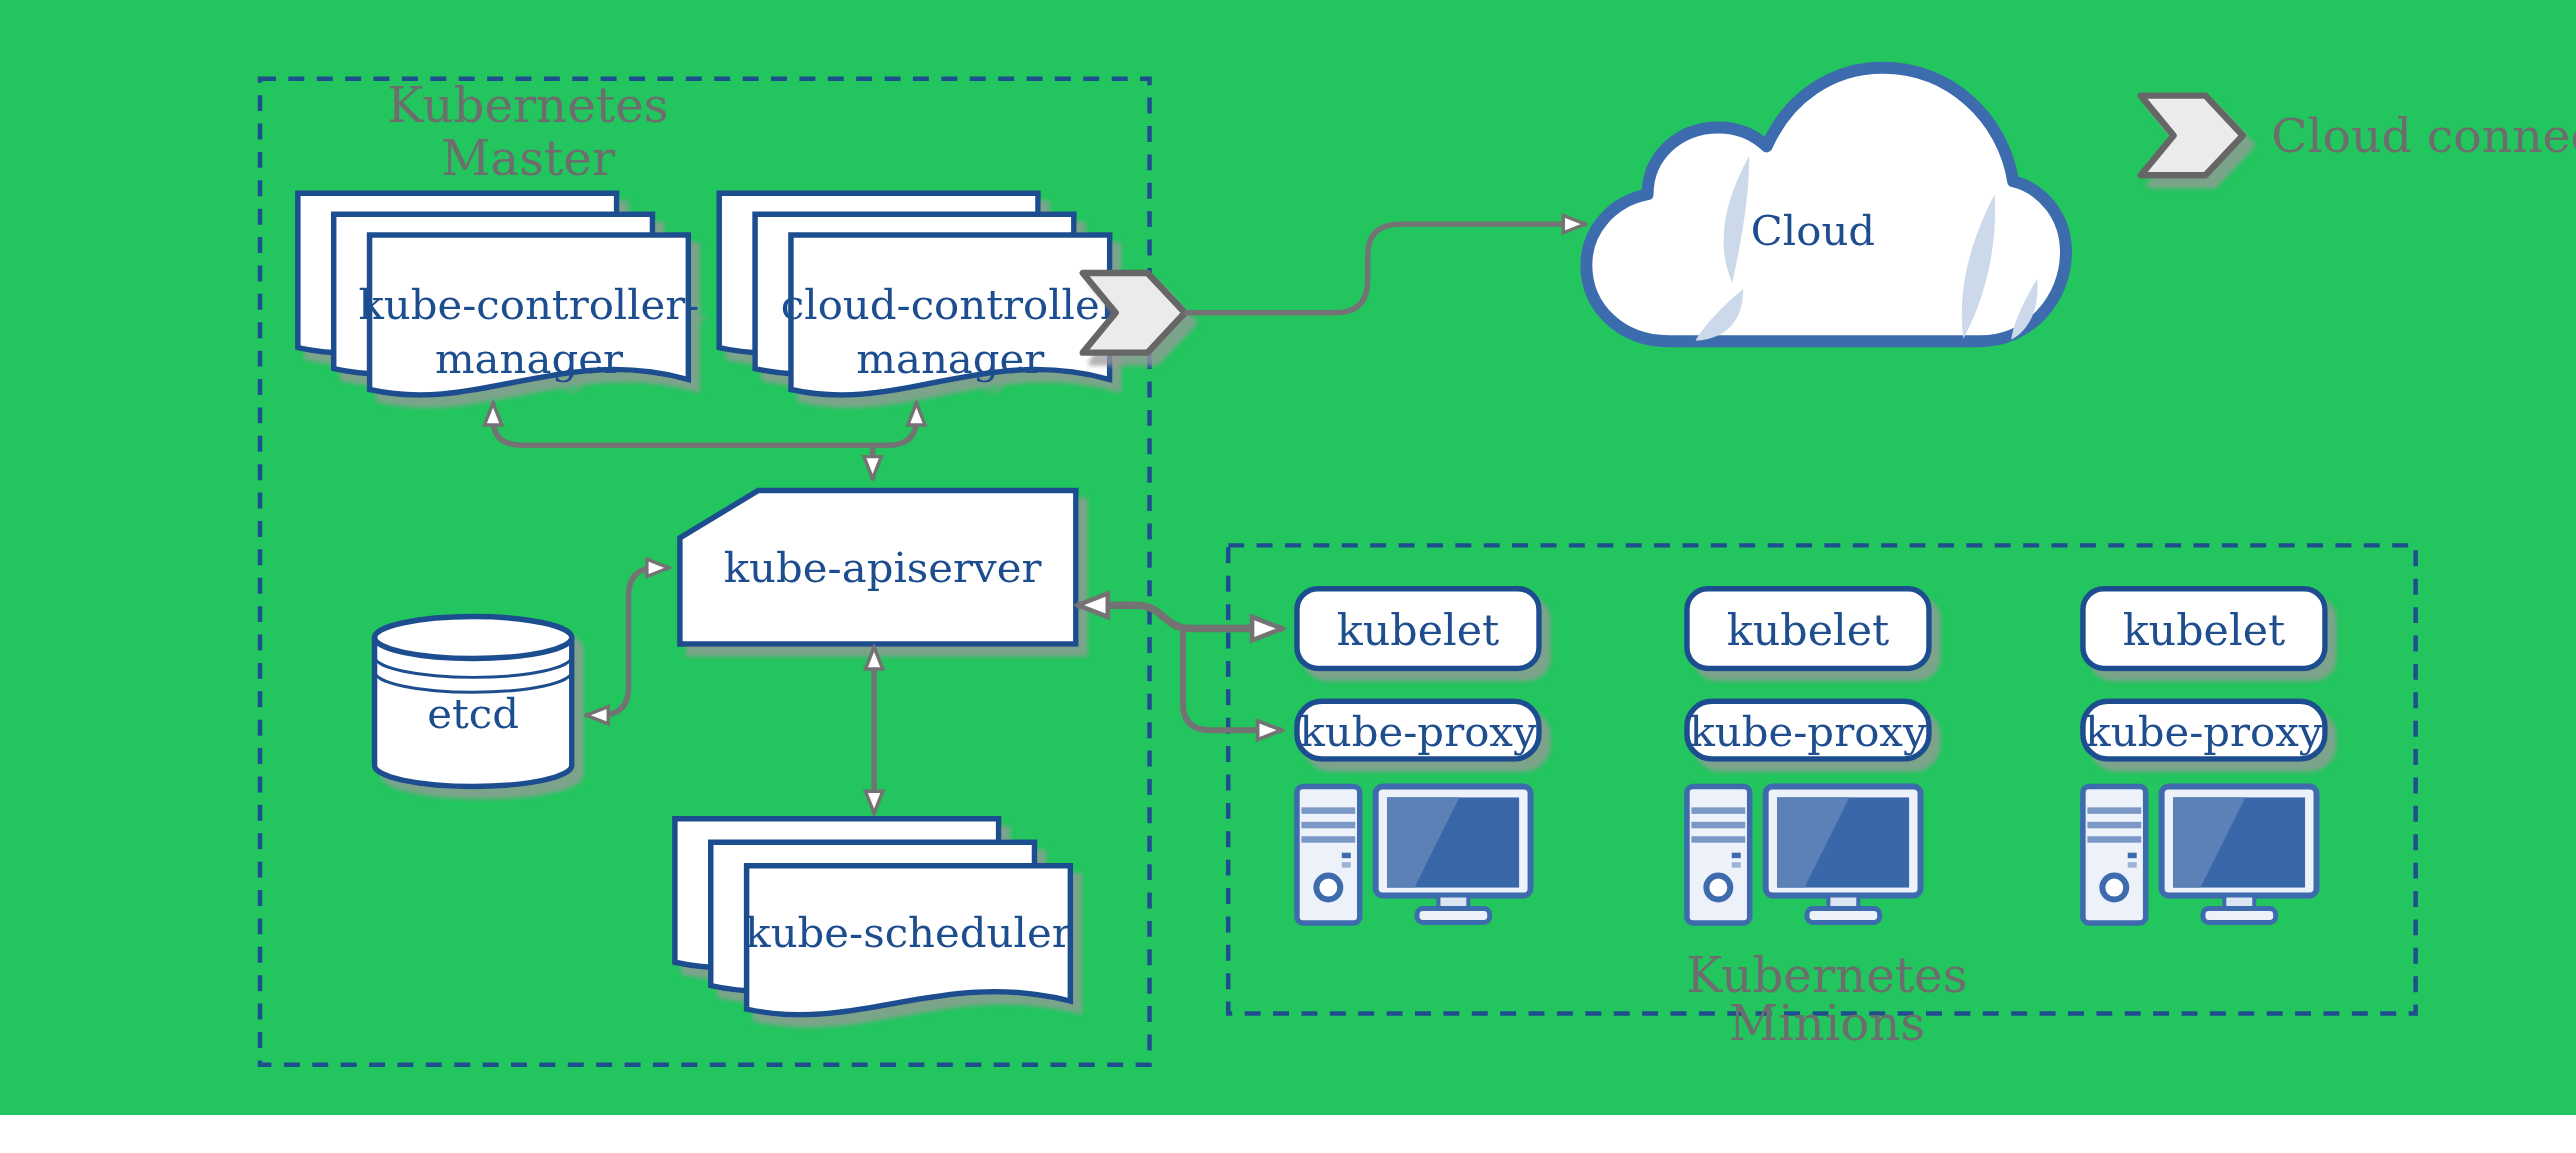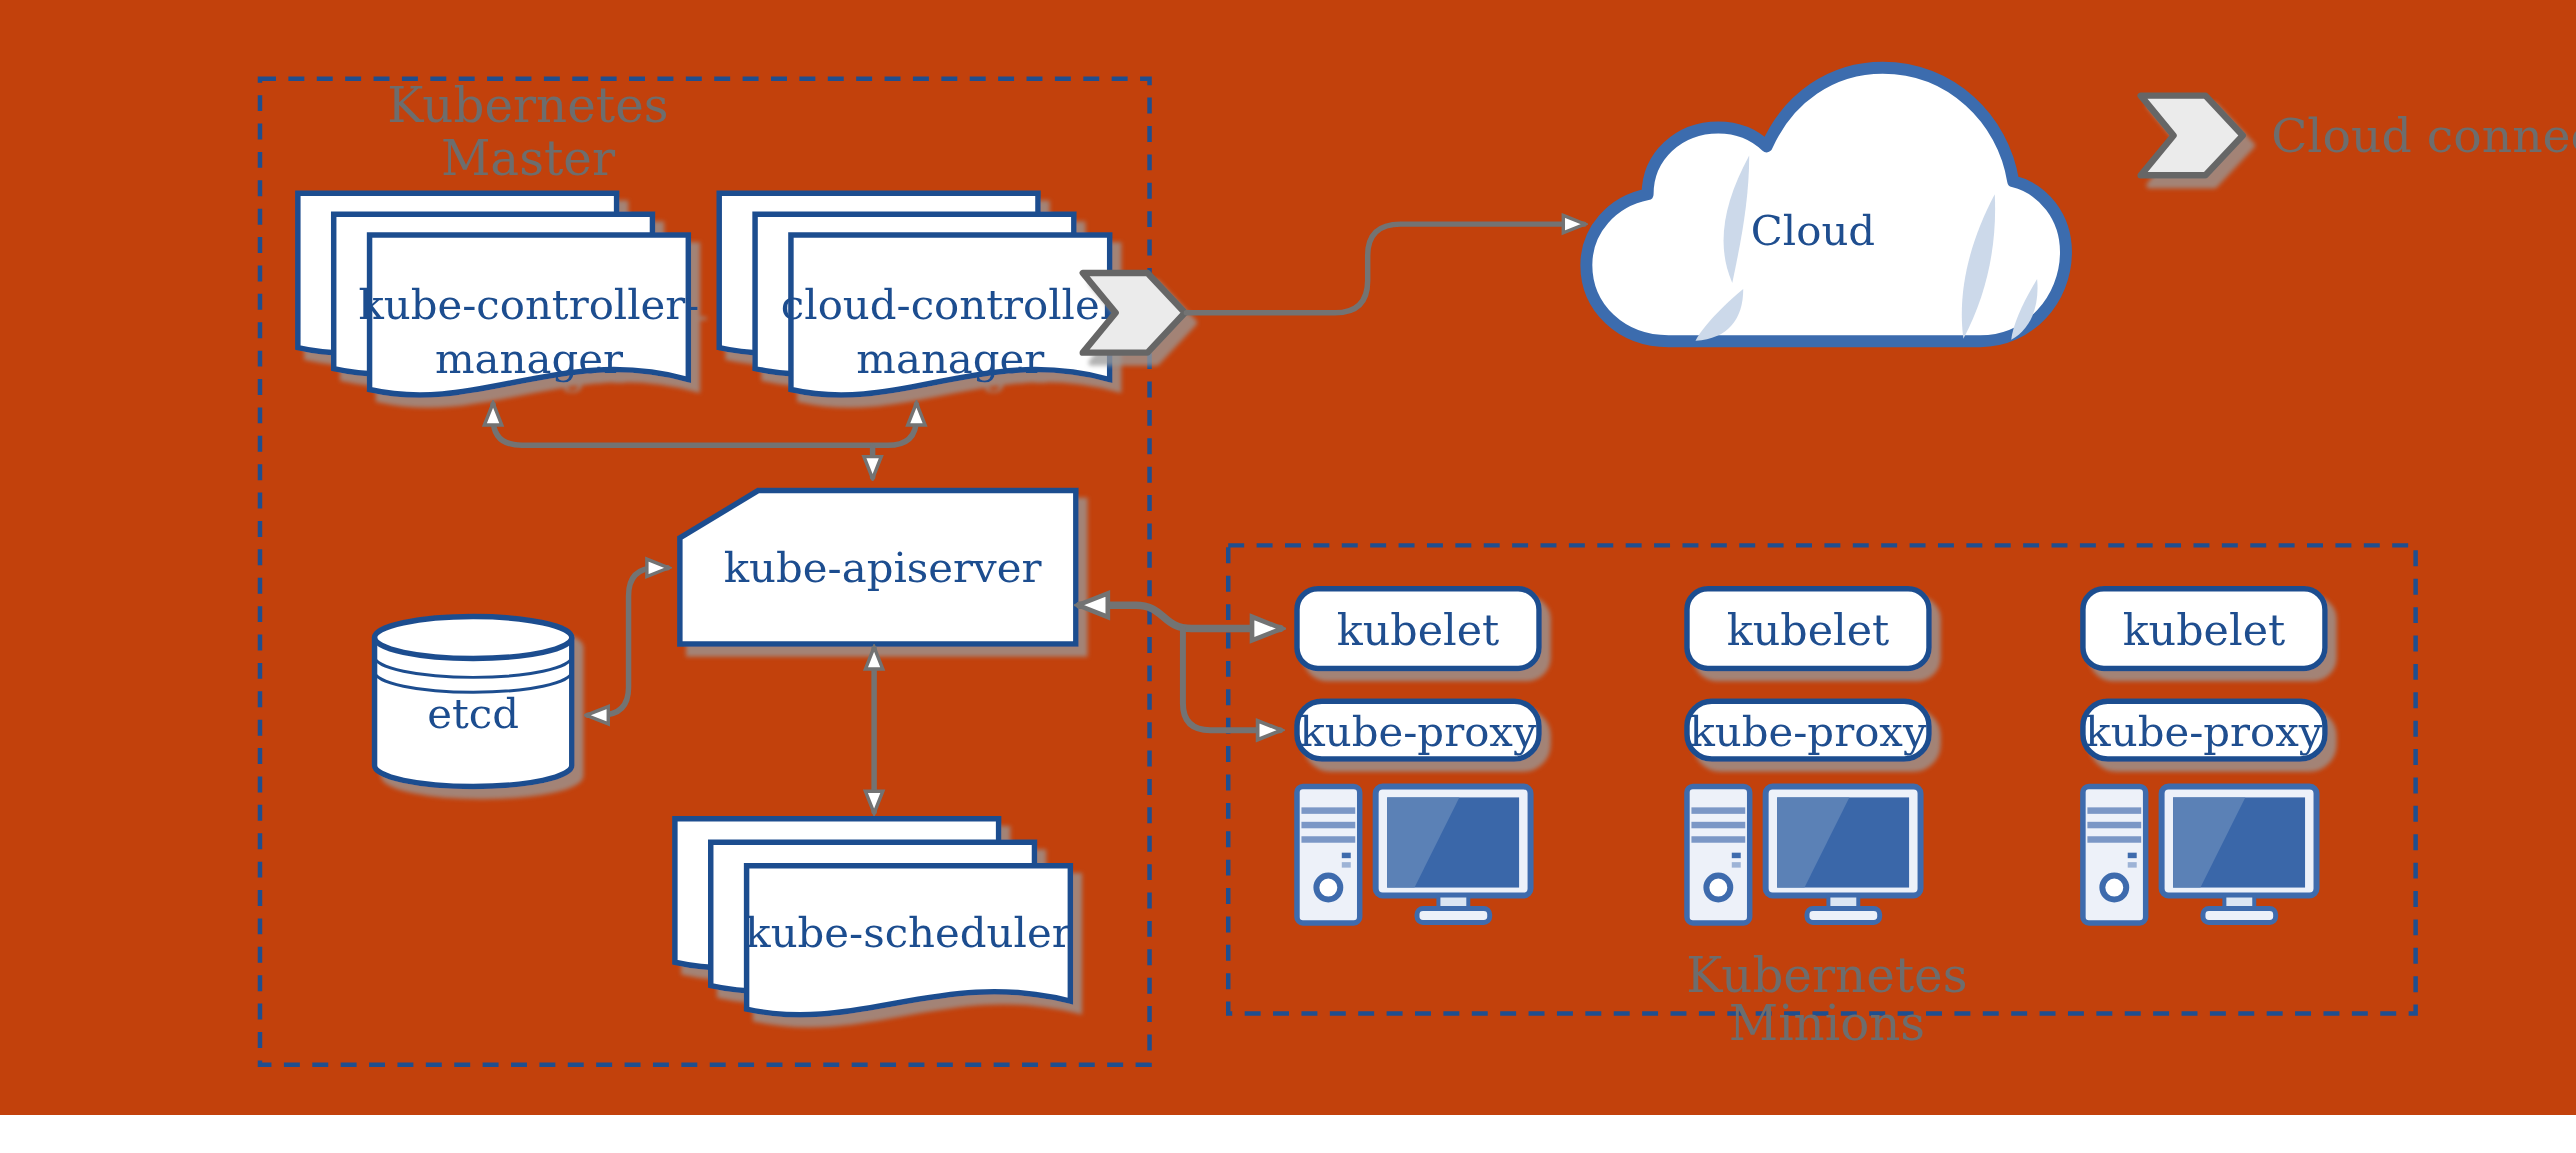--- a/index.html
+++ b/index.html
@@ -2,21 +2,21 @@
 <html style="font-size:8.2px"><head>
 <meta charset="utf-8">
 <style>
   html, body {
     margin: 0;
     padding: 0;
     background: #ffffff;
   }
   .frame {
     width: 100%;
-    background: #c2410c;
+    background: #22c55e;
   }
   svg { display: block; width: 100%; height: auto; }
 
   
   text {
     font-family: "DejaVu Serif", "Liberation Serif", serif;
   }
   .node-label {
     fill: #1f4e8f;
     font-size: 84px;

